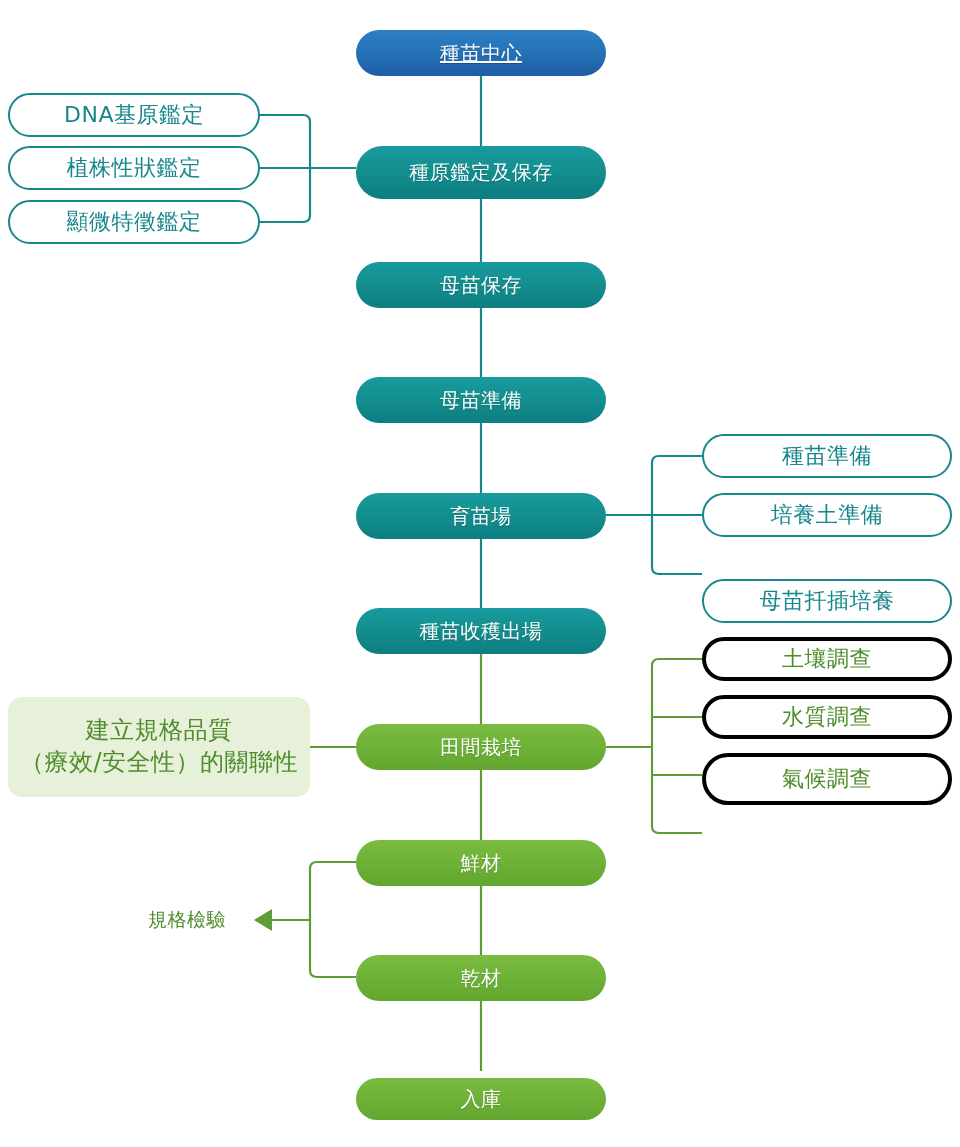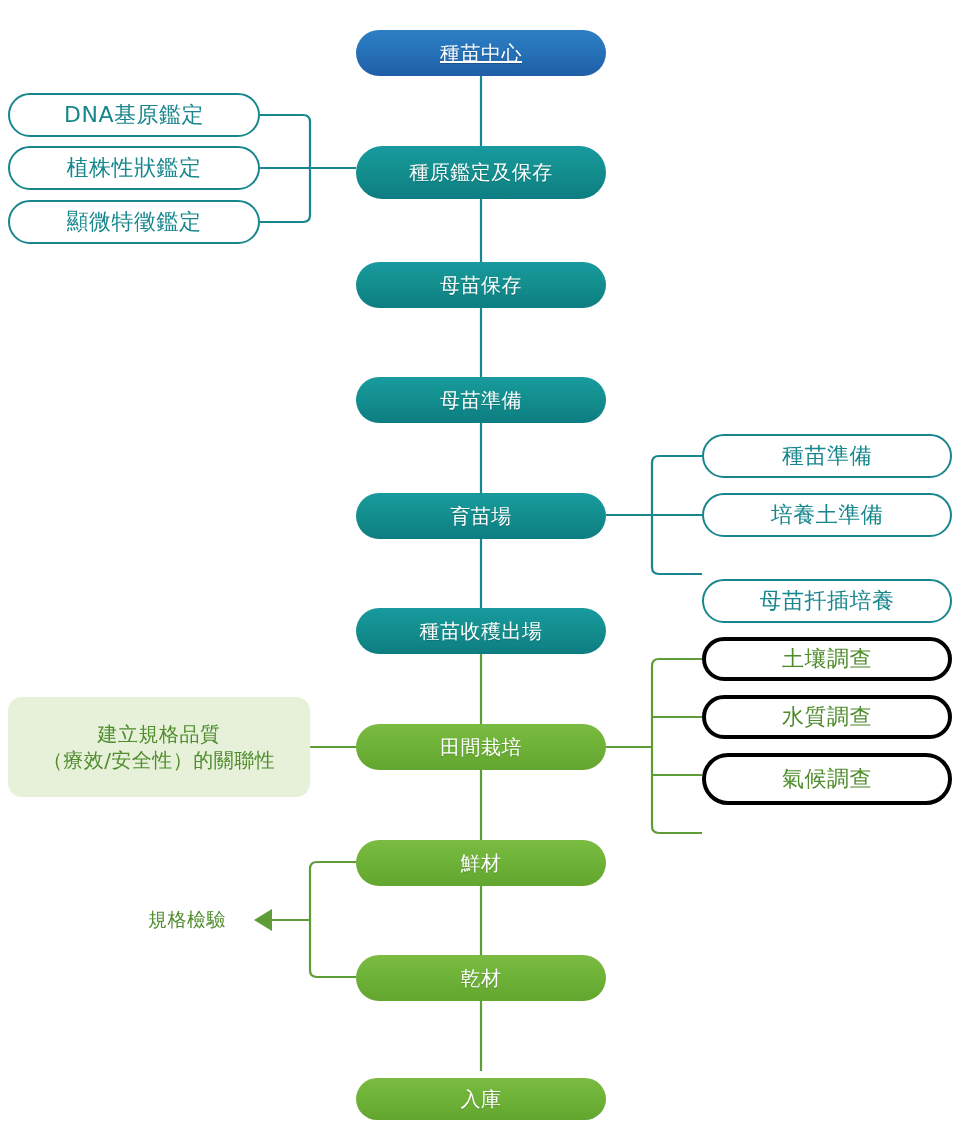--- a/index.html
+++ b/index.html
@@ -60,21 +60,21 @@
   }
   .node.outline.green{
     border:4px solid #000000;
     color:#4e8c2c;
   }
   
   .node.soft{
     background:#e7f0d9;
     border-radius:14px;
     color:#4e8c2c;
-    font-size:20px;
+    font-size:24px;
   }
   
   .node.plain{
     color:#4e8c2c;
     font-size:19px;
     background:transparent;
   }
 </style>
 </head>
 <body>

